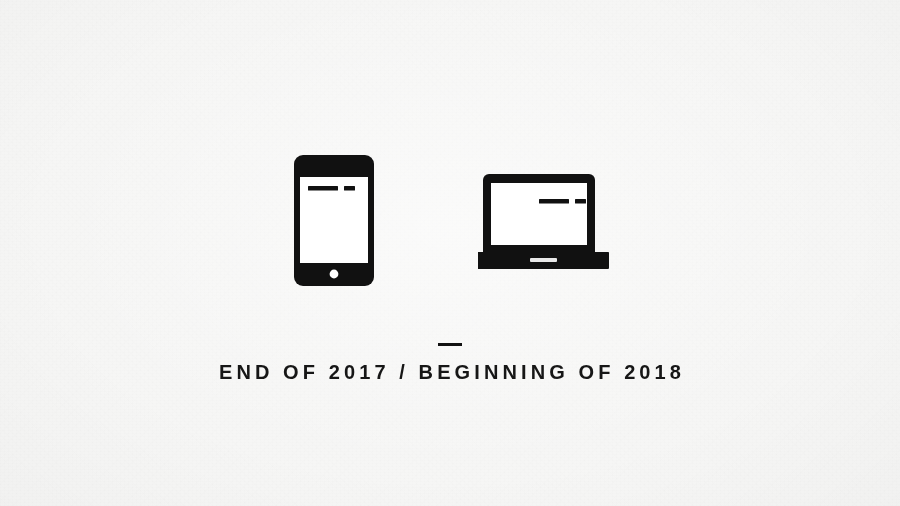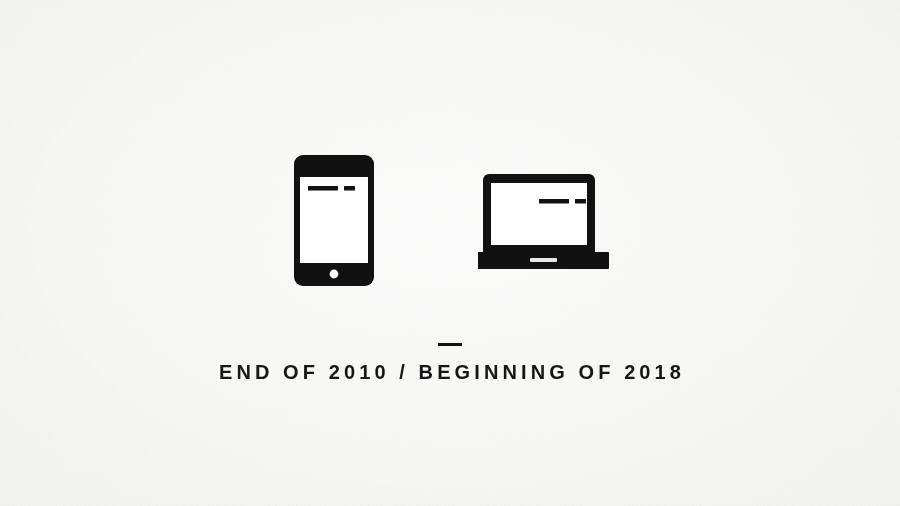--- a/index.html
+++ b/index.html
@@ -112,16 +112,16 @@
 
         <path d="M0 78 h131 a3 3 0 0 1 3 3 v10 a4 4 0 0 1 -4 4 h-129 a4 4 0 0 1 -4 -4 v-10 a3 3 0 0 1 3 -3 z" fill="#111111" transform="translate(-1.5,0)"></path>
         <rect x="52" y="84" width="27" height="4" rx="1" fill="#e9e9e9"></rect>
       </svg>
     </div>
 
   </div>
 
   <div class="caption">
     <div class="rule"></div>
-    <div class="caption-text">END OF 2010 / BEGINNING OF 2018</div>
+    <div class="caption-text">END OF 2017 / BEGINNING OF 2018</div>
   </div>
 
 </div>
 
 </body></html>

